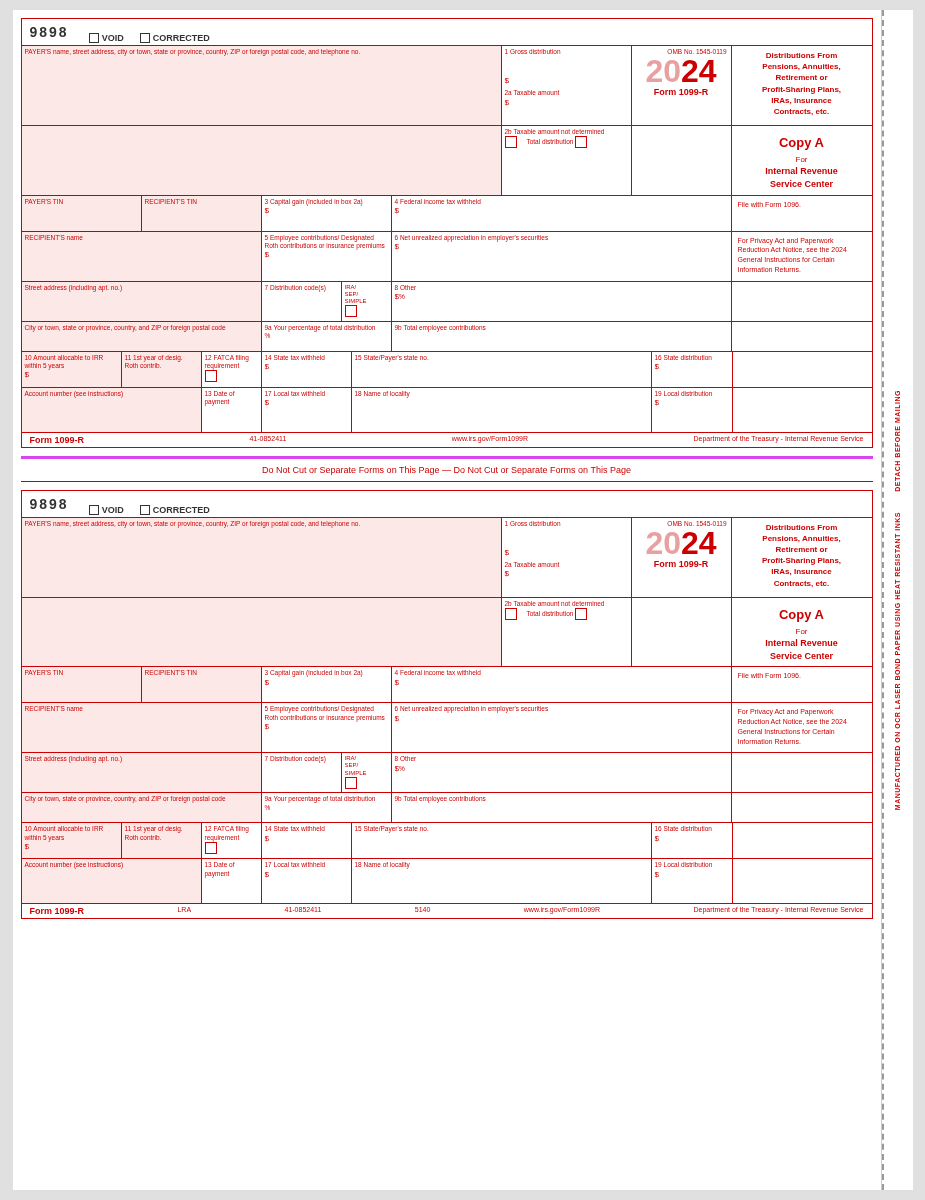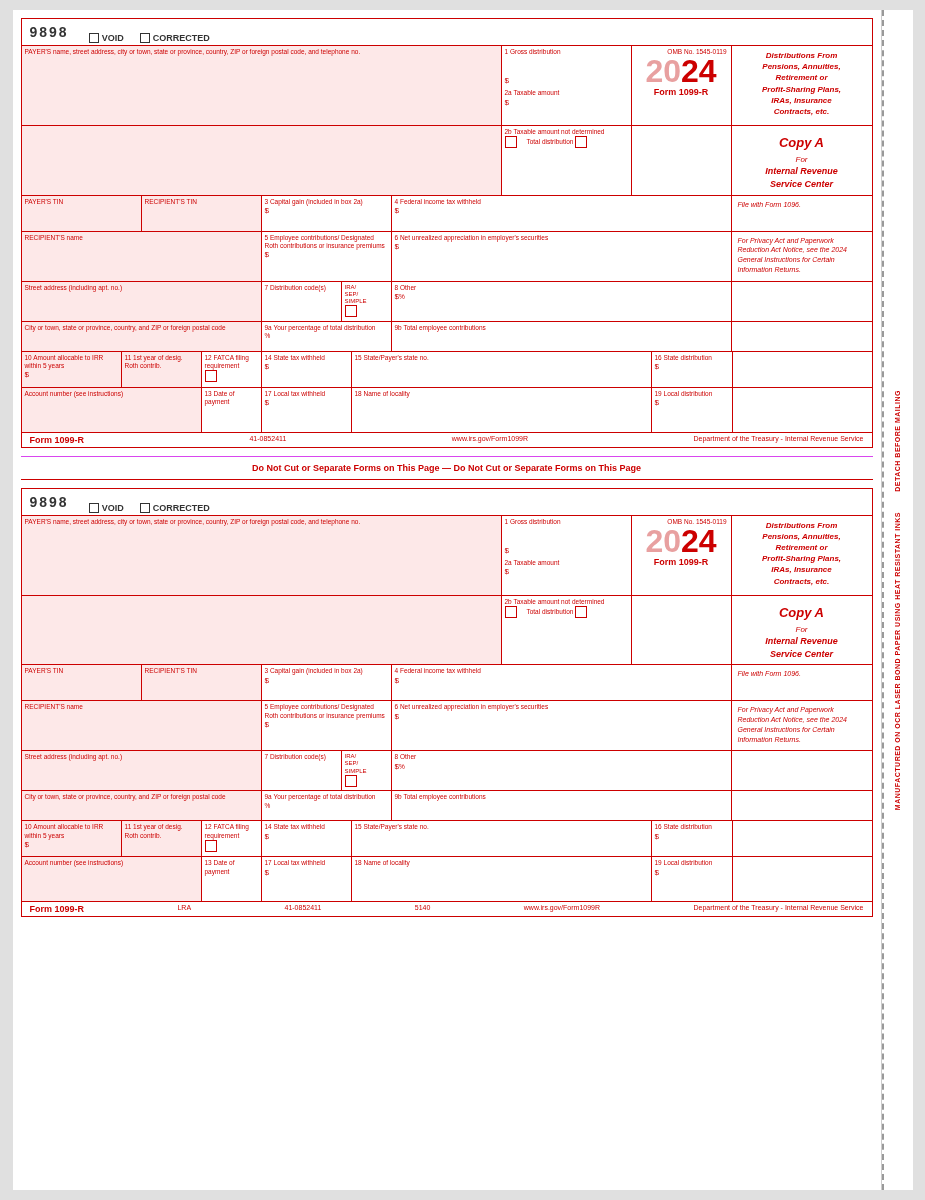--- a/index.html
+++ b/index.html
@@ -124,21 +124,20 @@
       background-color: #fde8e8;
     }
 
     
     .info-panel {
       padding: 4px 6px;
       font-size: 7.5px;
       color: #c00;
       line-height: 1.4;
       min-width: 130px;
-      font-style: italic;
     }
     .info-panel .title {
       font-weight: bold;
       font-size: 8px;
       text-align: center;
     }
     .info-panel .copy-label {
       font-size: 11px;
       font-weight: bold;
       text-align: center;
@@ -172,24 +171,24 @@
     .form-name {
       font-size: 9px;
       font-weight: bold;
       color: #c00;
       text-align: center;
     }
 
     .separator-text {
       text-align: center;
       font-size: 9px;
-      font-weight: bold;
+      font-weight: normal;
       color: #c00;
       padding: 6px 0;
-      border-top: 1px solid #d946ef;
+      border-top: 3px solid #d946ef;
       border-bottom: 1px solid #c00;
       margin: 0 8px;
     }
 
     .form-footer {
       display: flex;
       justify-content: space-between;
       padding: 2px 8px;
       font-size: 7px;
       color: #c00;

